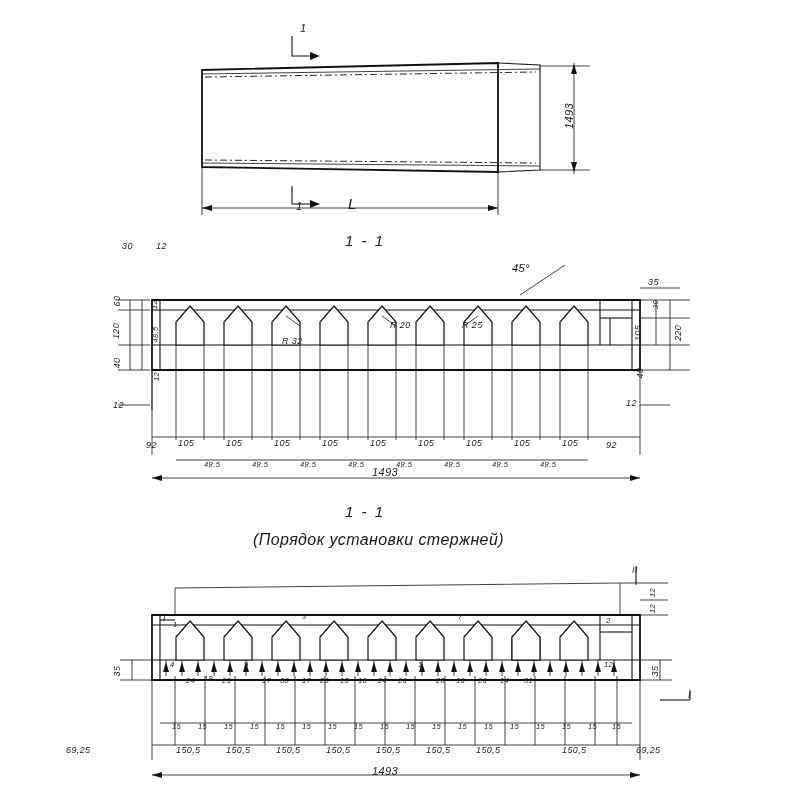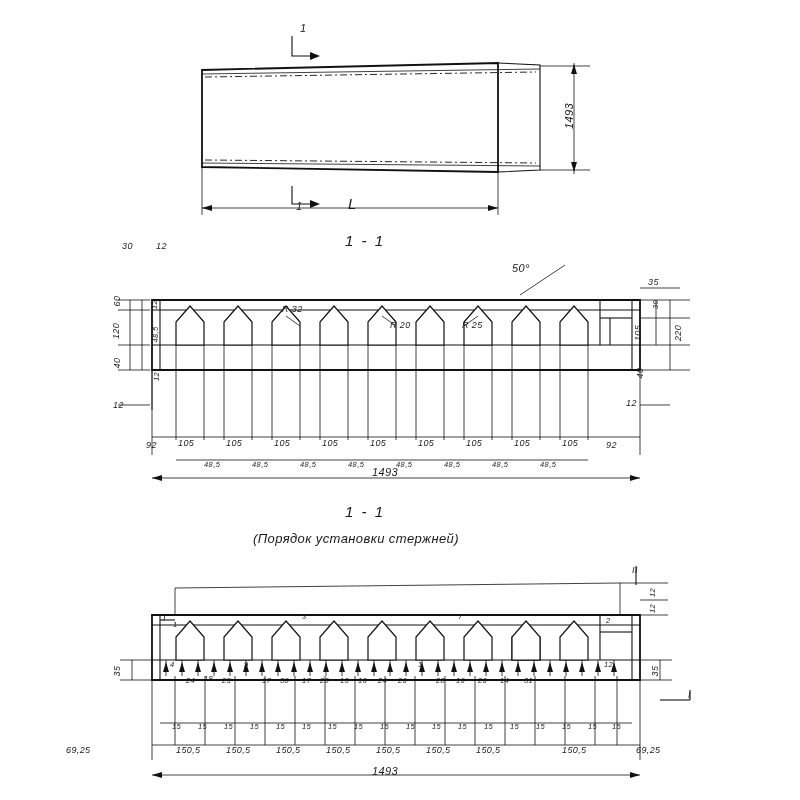--- a/index.html
+++ b/index.html
@@ -3,21 +3,21 @@
 <meta charset="utf-8">
 <style>
   html,body{margin:0;padding:0;background:#ffffff;}
   body{width:800px;height:800px;font-family:"Liberation Sans",sans-serif;color:#111;overflow:hidden;}
   #sheet{position:relative;width:800px;height:800px;}
   .lbl{position:absolute;font-size:11px;letter-spacing:.4px;white-space:nowrap;
        font-family:"Liberation Sans",sans-serif;font-style:italic;color:#1a1a1a;}
   .lbl.small{font-size:9px;}
   .lbl.tiny{font-size:7.5px;}
   .lbl.big{font-size:15px;letter-spacing:2px;}
-  .lbl.mid{font-size:13px;}
+  .lbl.mid{font-size:16px;}
   .rot90{transform:rotate(-90deg);}
   svg{position:absolute;left:0;top:0;}
   .ln{stroke:#111;fill:none;stroke-width:1.1;}
   .ln-th{stroke:#111;fill:none;stroke-width:1.8;}
   .ln-thin{stroke:#111;fill:none;stroke-width:0.8;}
   .dash{stroke:#111;fill:none;stroke-width:0.9;stroke-dasharray:7 3 2 3;}
   .fillw{fill:#ffffff;stroke:#111;stroke-width:1.2;}
   .arrow{fill:#111;}
 </style>
 </head>
@@ -277,23 +277,23 @@
   <div class="lbl tiny rot90" style="left:152px;top:372px;">12</div>
   <div class="lbl small" style="left:113px;top:400px;">12</div>
 
   <div class="lbl small" style="left:648px;top:277px;">35</div>
   <div class="lbl tiny rot90" style="left:651px;top:300px;">30</div>
   <div class="lbl small rot90" style="left:670px;top:328px;">220</div>
   <div class="lbl small rot90" style="left:630px;top:328px;">105</div>
   <div class="lbl small rot90" style="left:635px;top:368px;">40</div>
   <div class="lbl small" style="left:626px;top:398px;">12</div>
 
-  <div class="lbl" style="left:512px;top:262px;">50°</div>
-
-  <div class="lbl small" style="left:282px;top:304px;">R 32</div>
+  <div class="lbl" style="left:512px;top:262px;">45°</div>
+
+  <div class="lbl small" style="left:282px;top:336px;">R 32</div>
   <div class="lbl small" style="left:390px;top:320px;">R 20</div>
   <div class="lbl small" style="left:462px;top:320px;">R 25</div>
 
   <div class="lbl small" style="left:146px;top:440px;">92</div>
   <div class="lbl small" style="left:178px;top:438px;">105</div>
   <div class="lbl small" style="left:226px;top:438px;">105</div>
   <div class="lbl small" style="left:274px;top:438px;">105</div>
   <div class="lbl small" style="left:322px;top:438px;">105</div>
   <div class="lbl small" style="left:370px;top:438px;">105</div>
   <div class="lbl small" style="left:418px;top:438px;">105</div>

